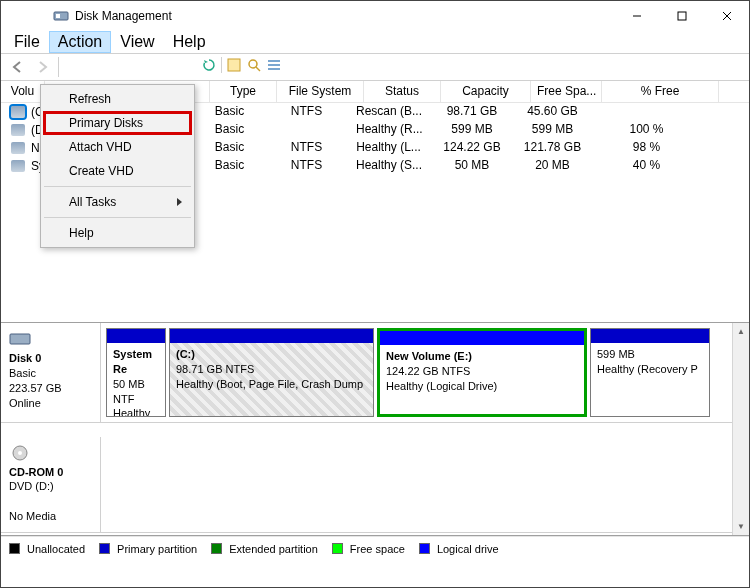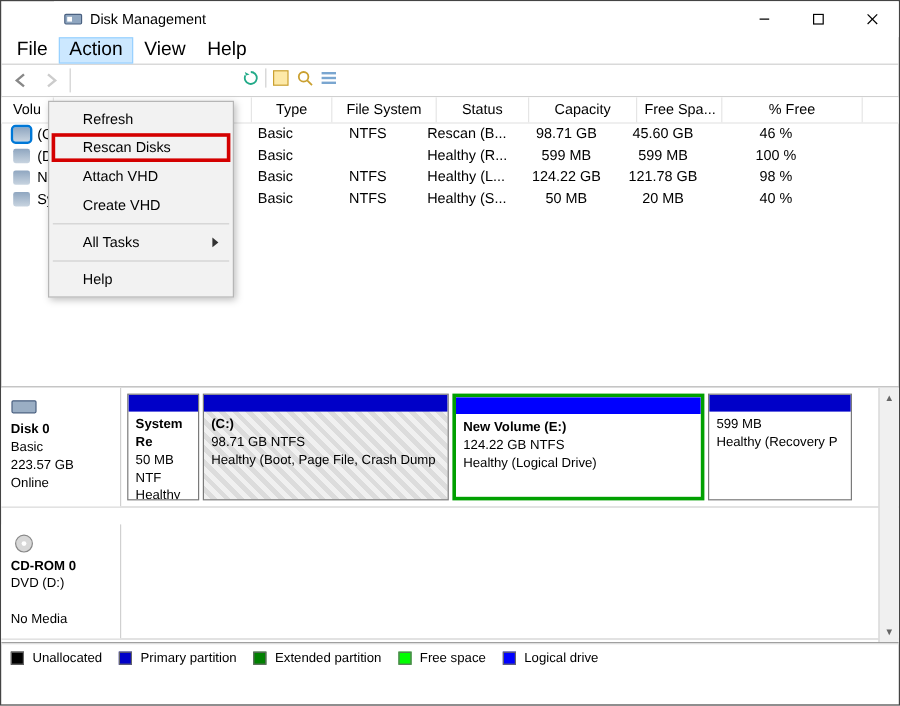--- a/index.html
+++ b/index.html
@@ -189,21 +189,21 @@
   <div class="tbtn">
       <svg width="14" height="14">
         <path d="M5 2 L11 7 L5 12" fill="none" stroke="#ccc" stroke-width="2"></path>
       </svg>
     </div>
   <div class="tsep"></div>
 </div>
 
 <div class="dropdown">
   <div class="dmi">Refresh</div>
-  <div class="dmi highlight">Rescan Disks</div>
+  <div class="dmi highlight">Primary Disks</div>
   <div class="dmi">Attach VHD</div>
   <div class="dmi">Create VHD</div>
   <div class="dsep"></div>
   <div class="dmi"><span>All Tasks</span><span class="arrow"></span></div>
   <div class="dsep"></div>
   <div class="dmi">Help</div>
 </div>
 
 <div style="position:absolute; left:200px; top:56px; display:flex; gap:4px;">
   <span>
@@ -248,21 +248,20 @@
       <div class="vrow">
         <div class="vc cleft">
           <span class="volicon sel"></span>
           <span>(C</span>
         </div>
         <div class="vc c1">Basic</div>
         <div class="vc c2">NTFS</div>
         <div class="vc c3">Rescan (B...</div>
         <div class="vc c4">98.71 GB</div>
         <div class="vc c5">45.60 GB</div>
-        <div class="vc c6">46 %</div>
       </div>
       <div class="vrow">
         <div class="vc cleft">
           <span class="volicon"></span>
           <span>(Di</span>
         </div>
         <div class="vc c1">Basic</div>
         <div class="vc c2"></div>
         <div class="vc c3">Healthy (R...</div>
         <div class="vc c4">599 MB</div>

